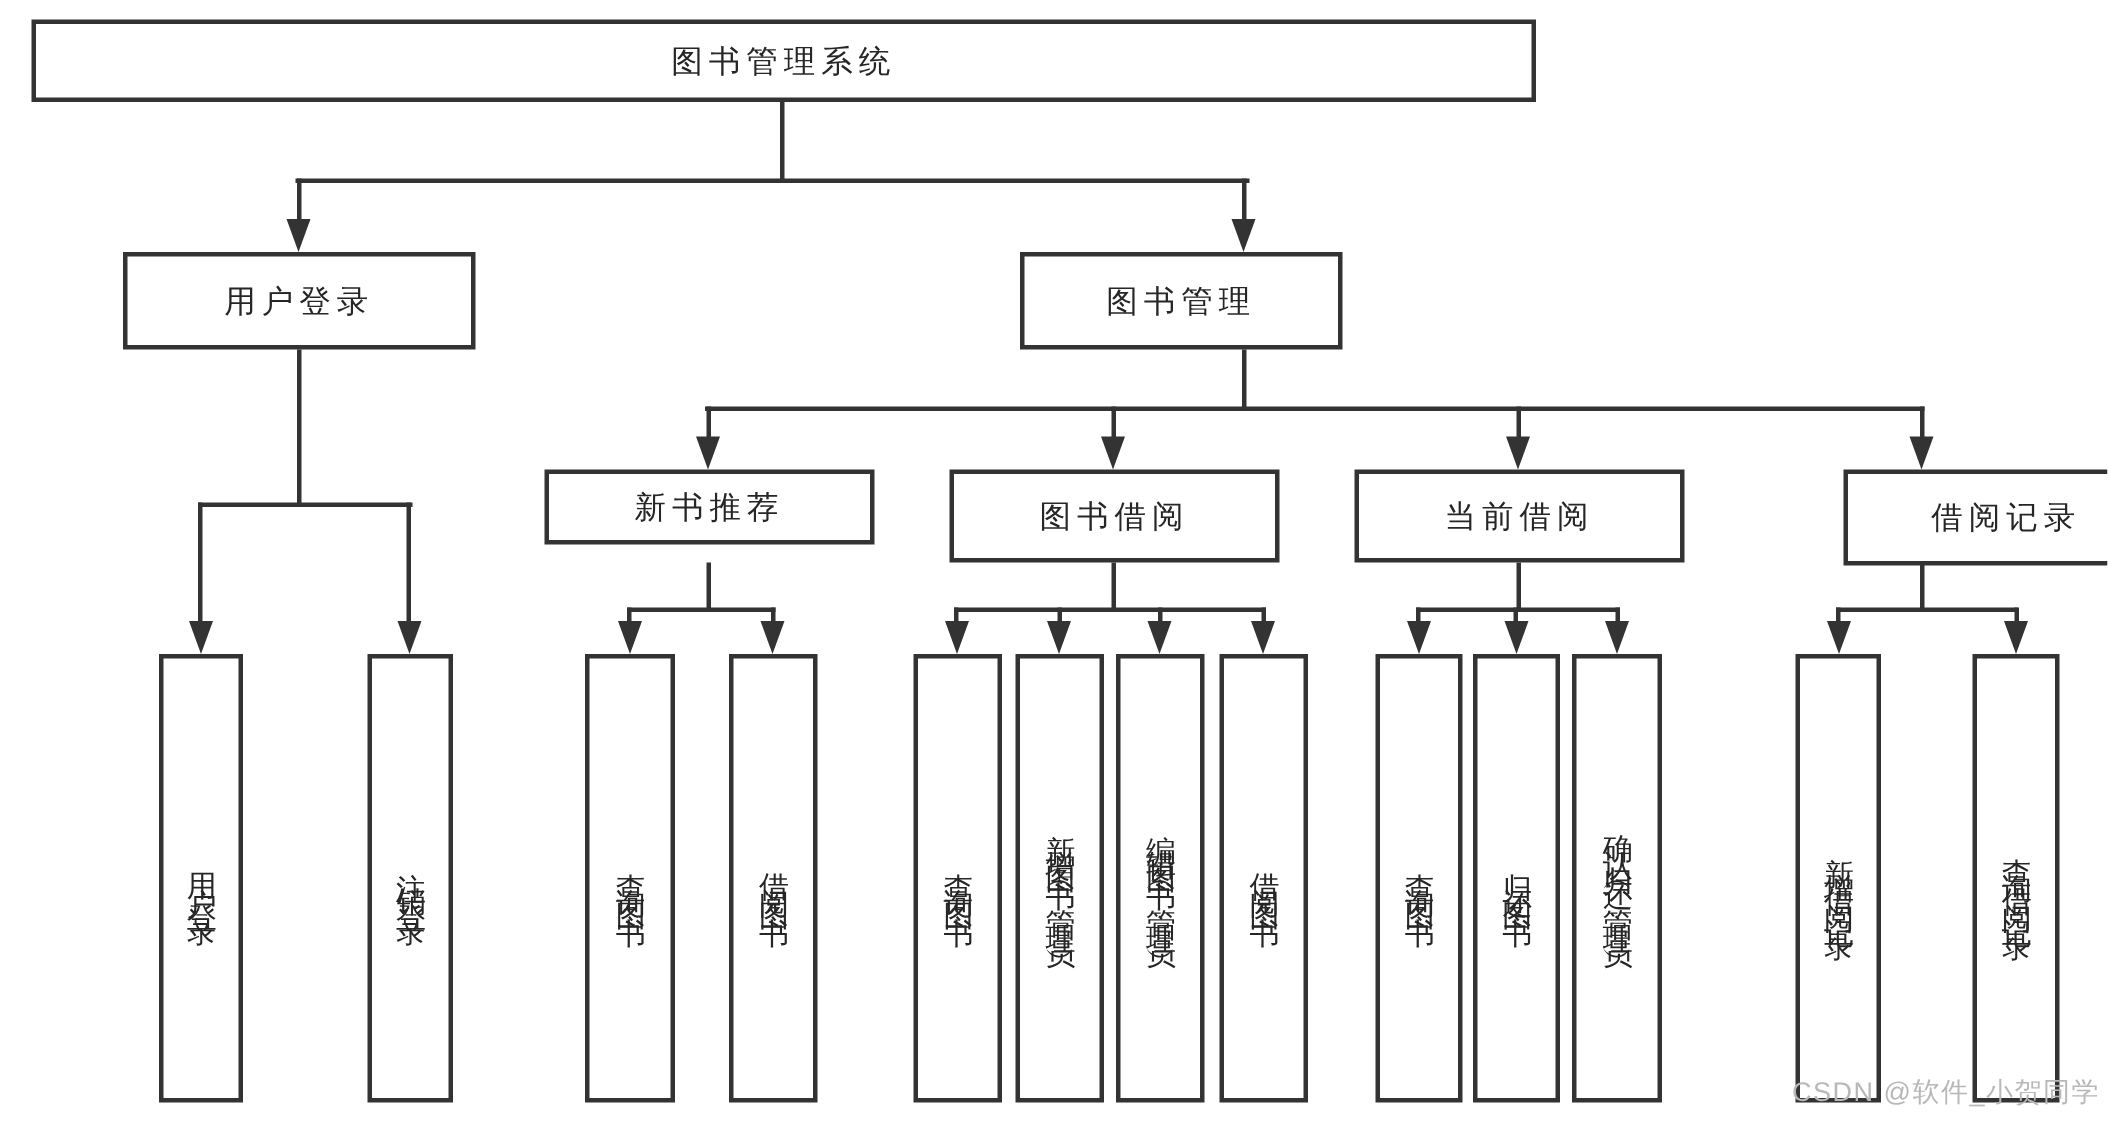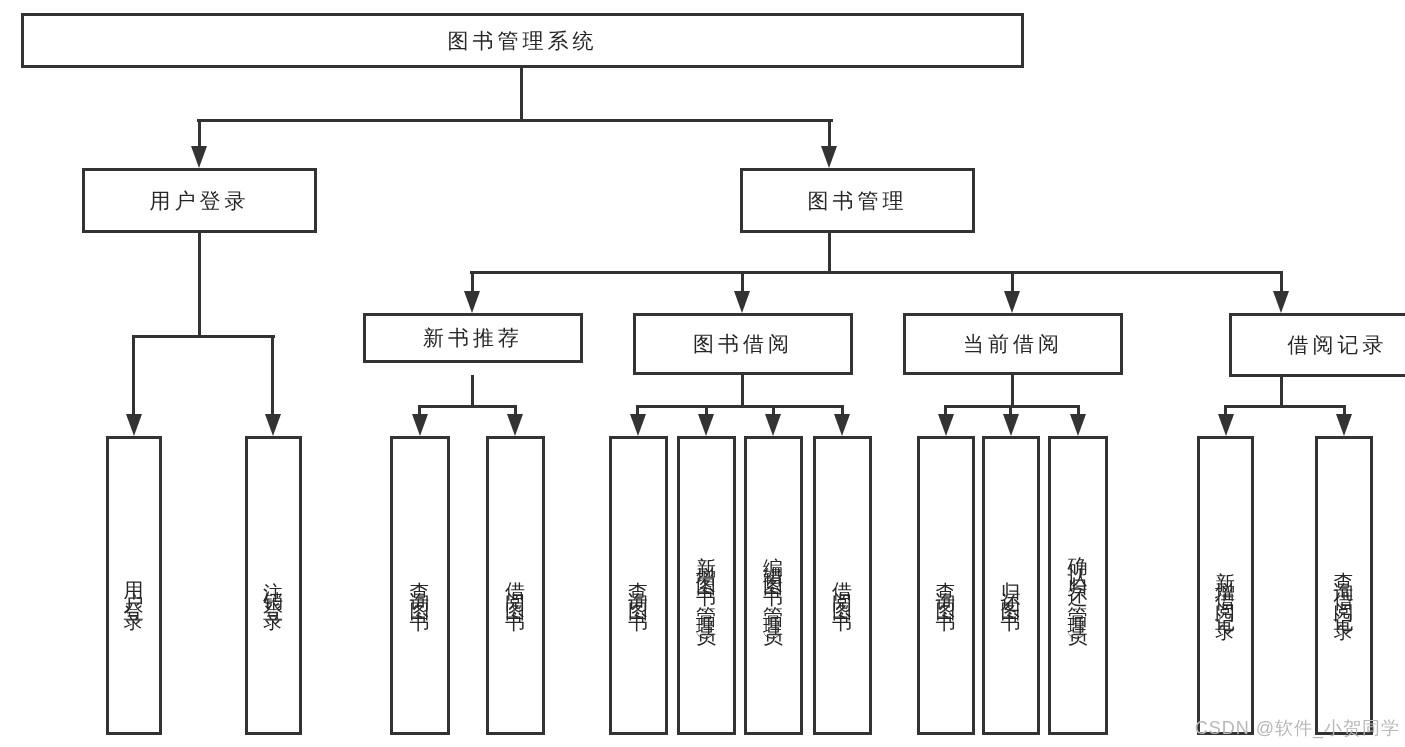--- a/index.html
+++ b/index.html
@@ -47,21 +47,21 @@
   <div class="line" style="left:520px;top:68px;width:3px;height:53px"></div>
   <div class="line" style="left:197px;top:119px;width:636px;height:3px"></div>
   <div class="line" style="left:198px;top:119px;width:3px;height:29px"></div>
   <div class="arrow" style="left:191px;top:146px"></div>
   <div class="line" style="left:828px;top:119px;width:3px;height:29px"></div>
   <div class="arrow" style="left:821px;top:146px"></div>
 
   <div class="box" style="left:82px;top:168px;width:235px;height:65px">
     <span class="h-label">用户登录</span>
   </div>
-  <div class="box" style="left:740px;top:168px;width:235px;height:65px">
+  <div class="box" style="left:680px;top:168px;width:215px;height:65px">
     <span class="h-label">图书管理</span>
   </div>
 
   <div class="line" style="left:198px;top:233px;width:3px;height:104px"></div>
   <div class="line" style="left:132px;top:335px;width:143px;height:3px"></div>
   <div class="line" style="left:132px;top:335px;width:3px;height:80px"></div>
   <div class="arrow" style="left:126px;top:414px"></div>
   <div class="line" style="left:271px;top:335px;width:3px;height:80px"></div>
   <div class="arrow" style="left:265px;top:414px"></div>
 

